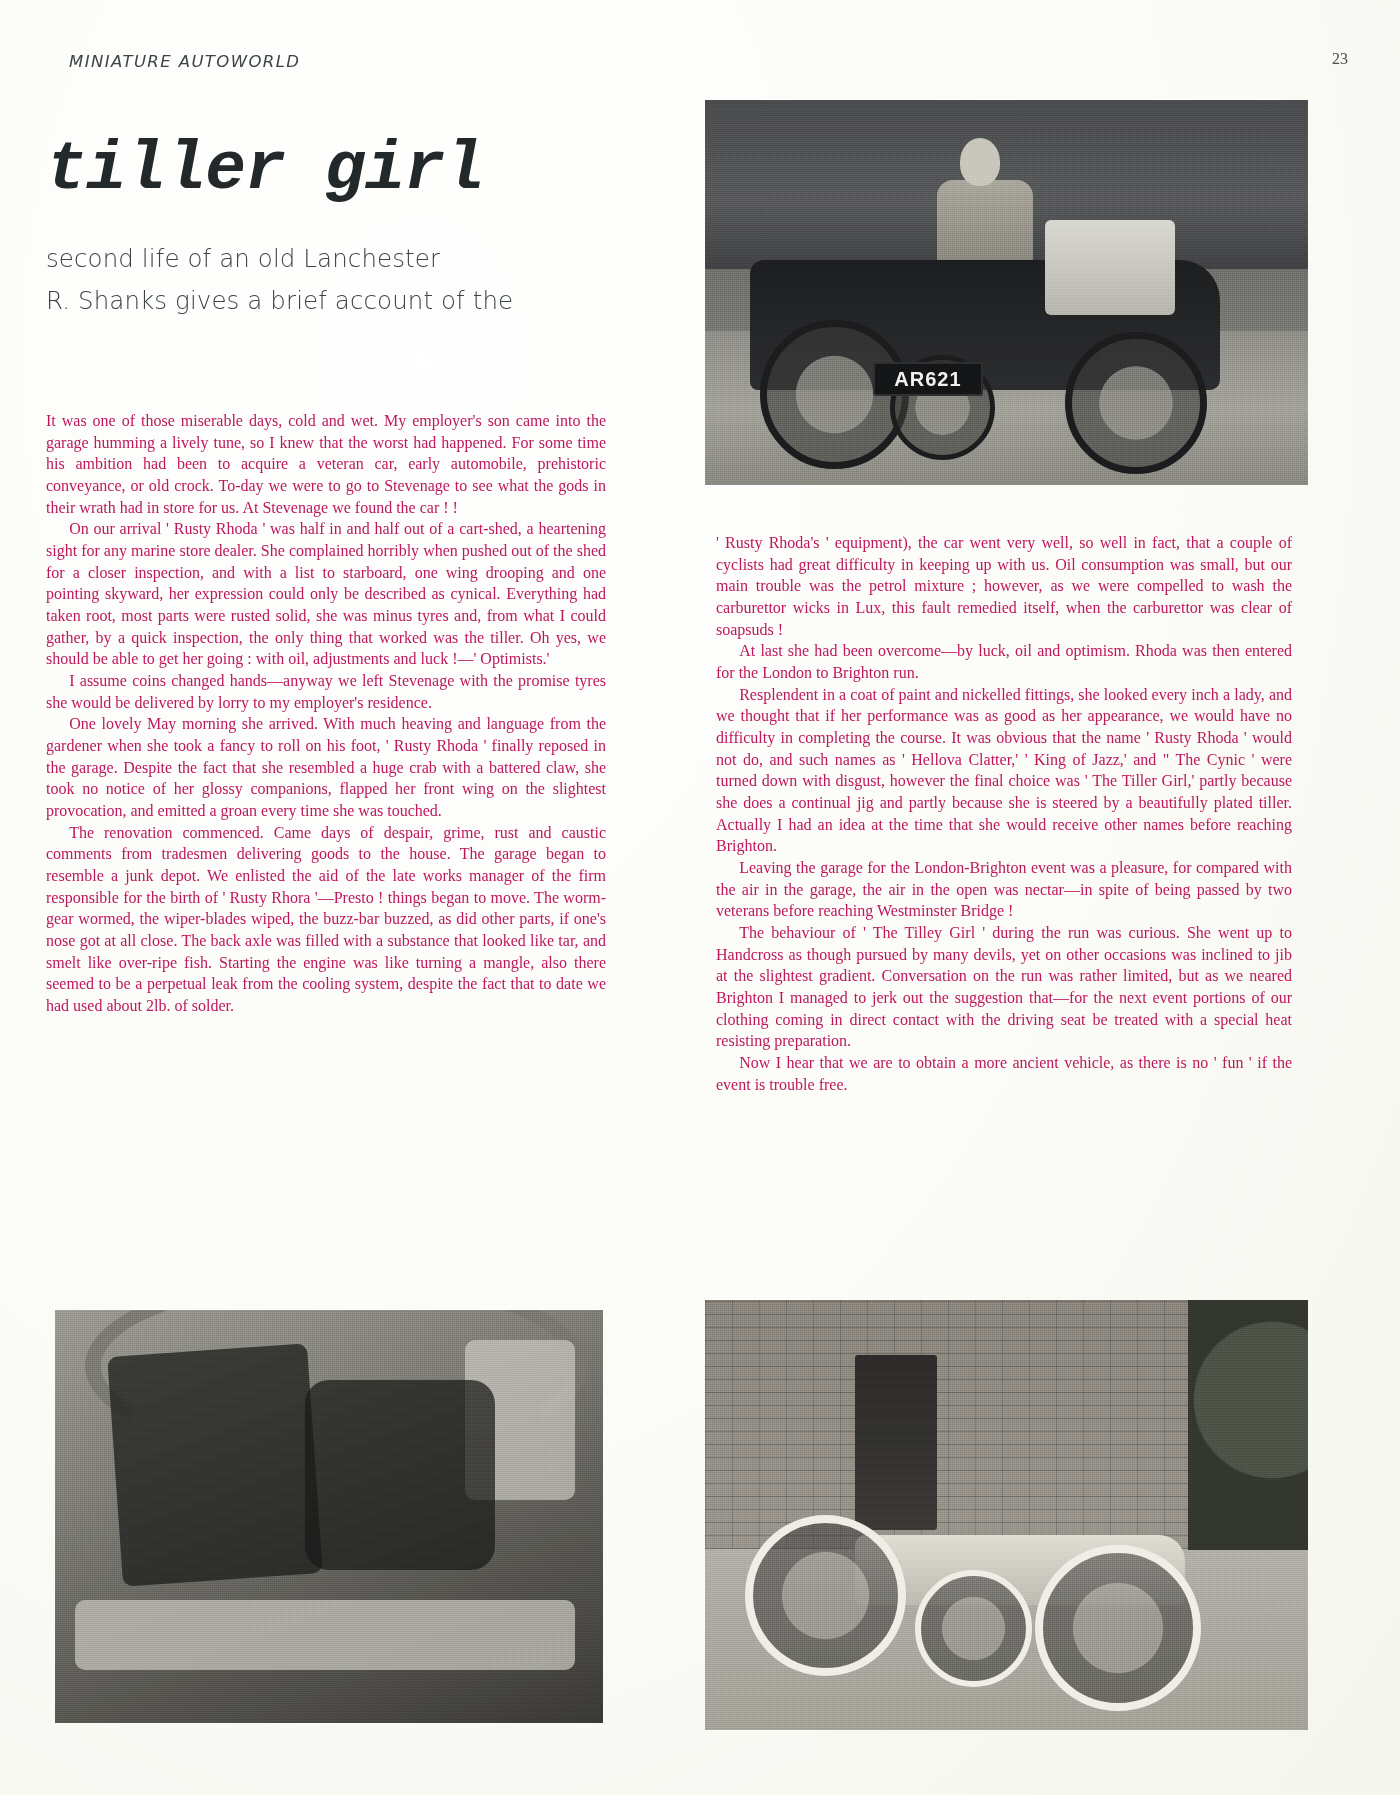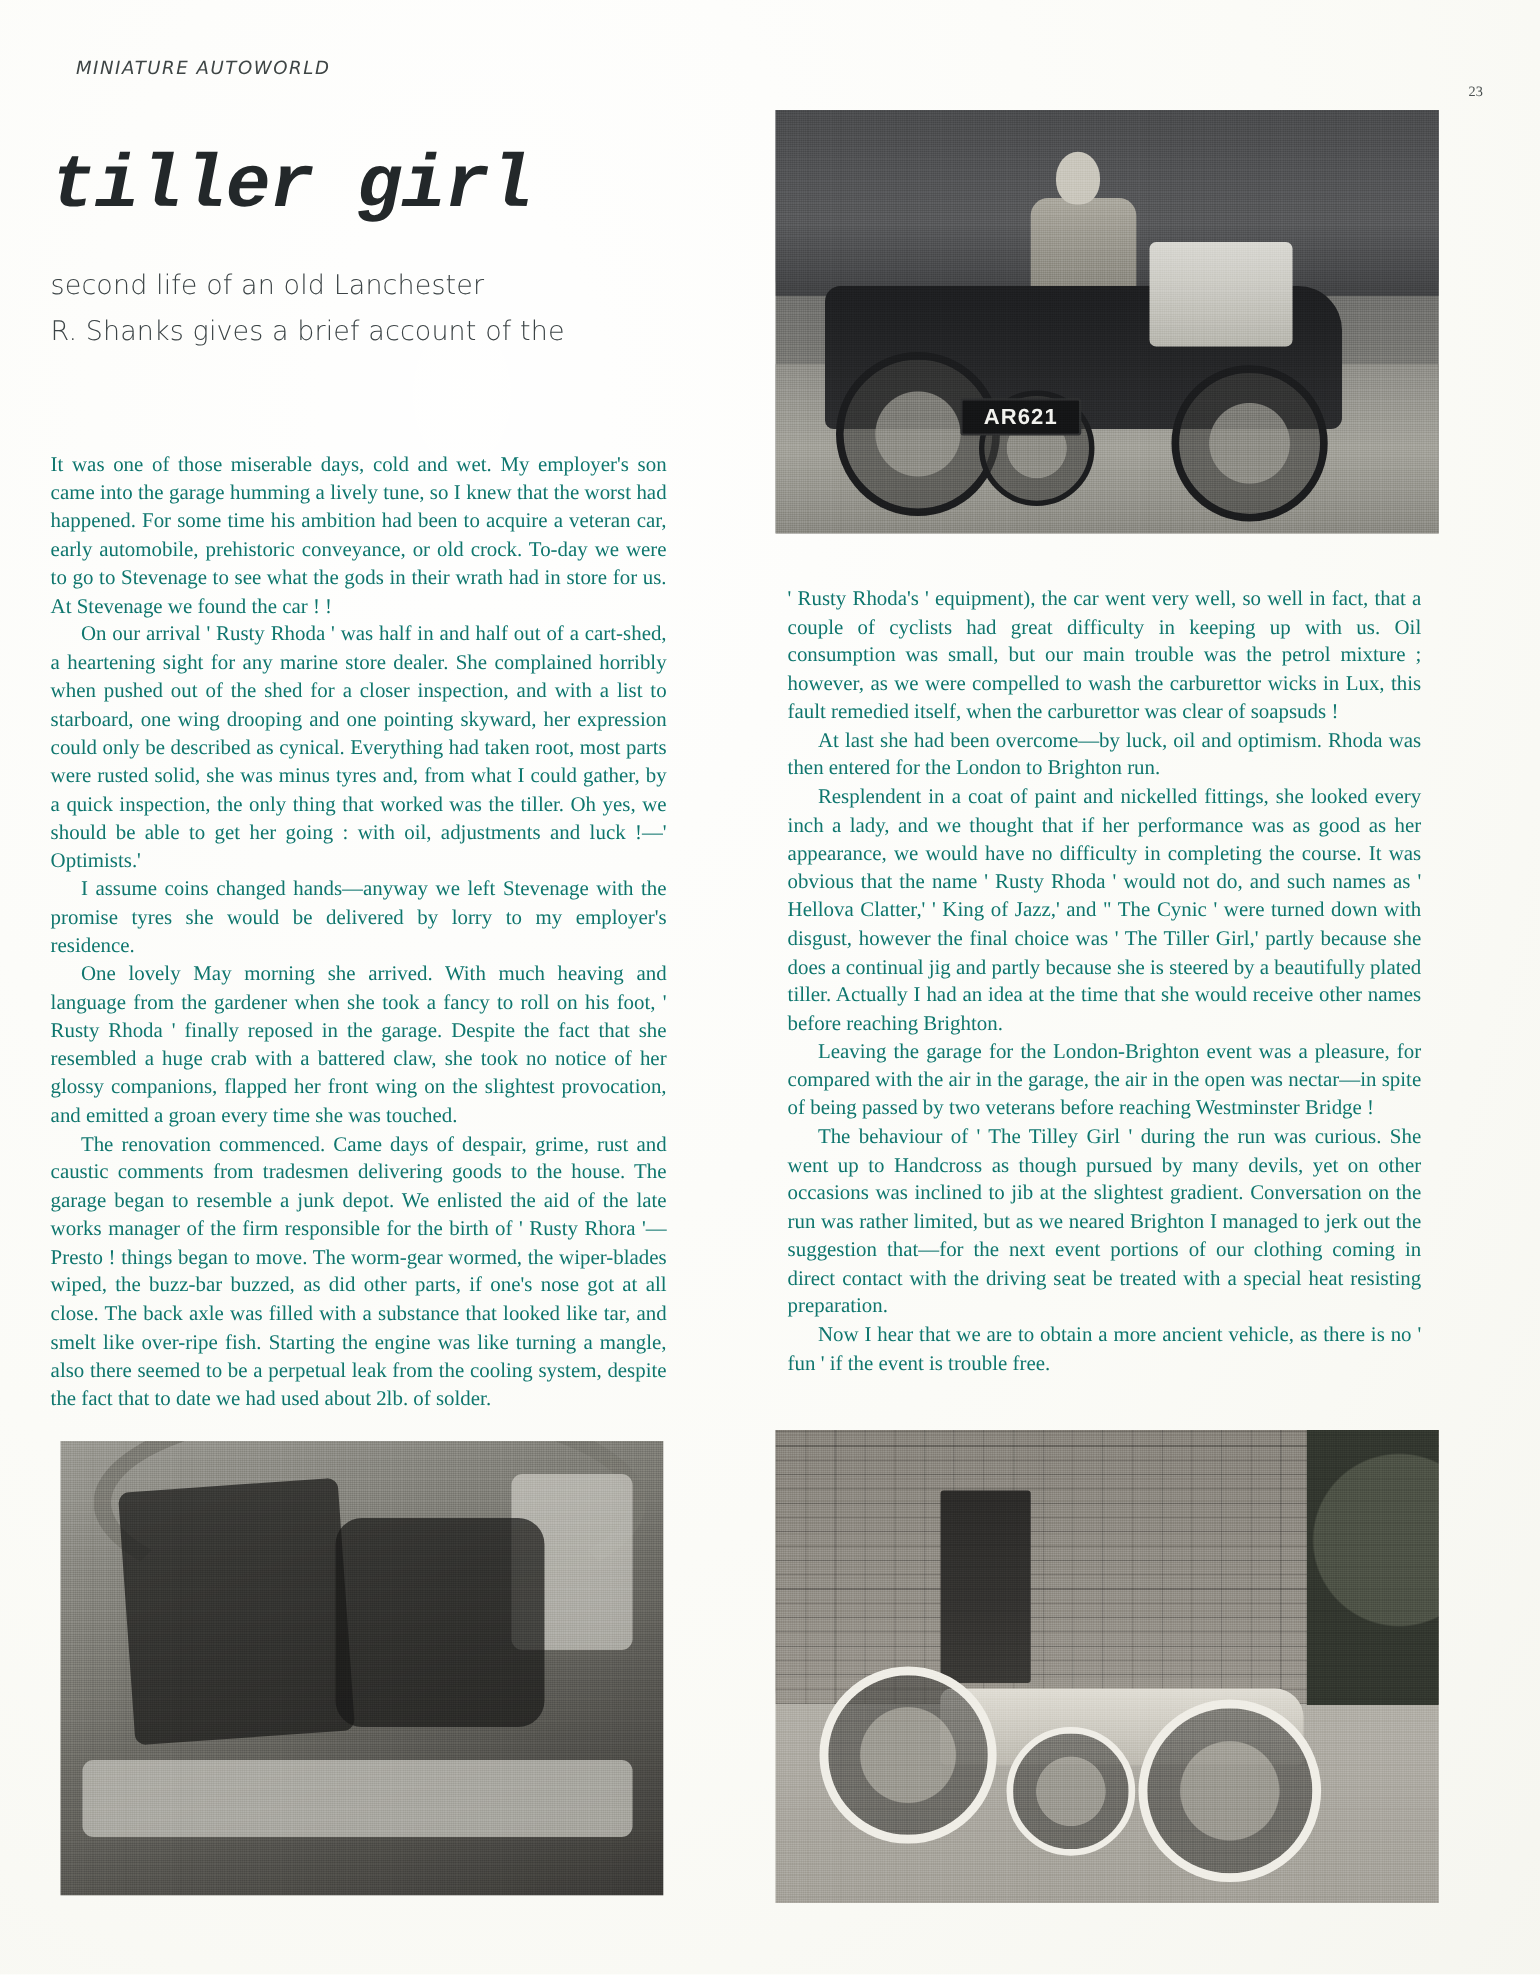--- a/index.html
+++ b/index.html
@@ -37,24 +37,23 @@
     letter-spacing: 1.4px;
     color: #3e4545;
     z-index: 3;
     margin-left: 25px;
   }
   .folio {
     position: absolute;
     right: 52px;
     top: 50px;
     font-family: "Liberation Serif", serif;
-    font-size: 13px;
+    font-size: 16px;
     color: #4a5050;
     z-index: 3;
-    margin-top: 25px;
   }
 
   
   .headline {
     position: absolute;
     left: 46px;
     top: 136px;
     width: 560px;
     z-index: 3;
   }
@@ -197,23 +196,23 @@
   }
   #photo-bottom-right .ww1 { left: 40px; top: 215px; width: 145px; height: 145px; }
   #photo-bottom-right .ww2 { left: 330px; top: 245px; width: 150px; height: 150px; }
   #photo-bottom-right .ww3 { left: 210px; top: 270px; width: 105px; height: 105px; border-width:6px; }
 
   
   .col {
     position: absolute;
     z-index: 3;
     font-family: "Liberation Serif", serif;
-    font-size: 19px;
+    font-size: 16px;
     line-height: 1.355;
-    color: #0f766e;
+    color: #be185d;
     text-align: justify;
     -webkit-hyphens: none;
     hyphens: none;
   }
   .col p { margin: 0; text-indent: 1.45em; }
   .col p.first { text-indent: 0; }
 
   #col-left  { left: 46px;  top: 410px;  width: 560px; }
   #col-right { left: 716px; top: 532px;  width: 576px; }
 </style>

